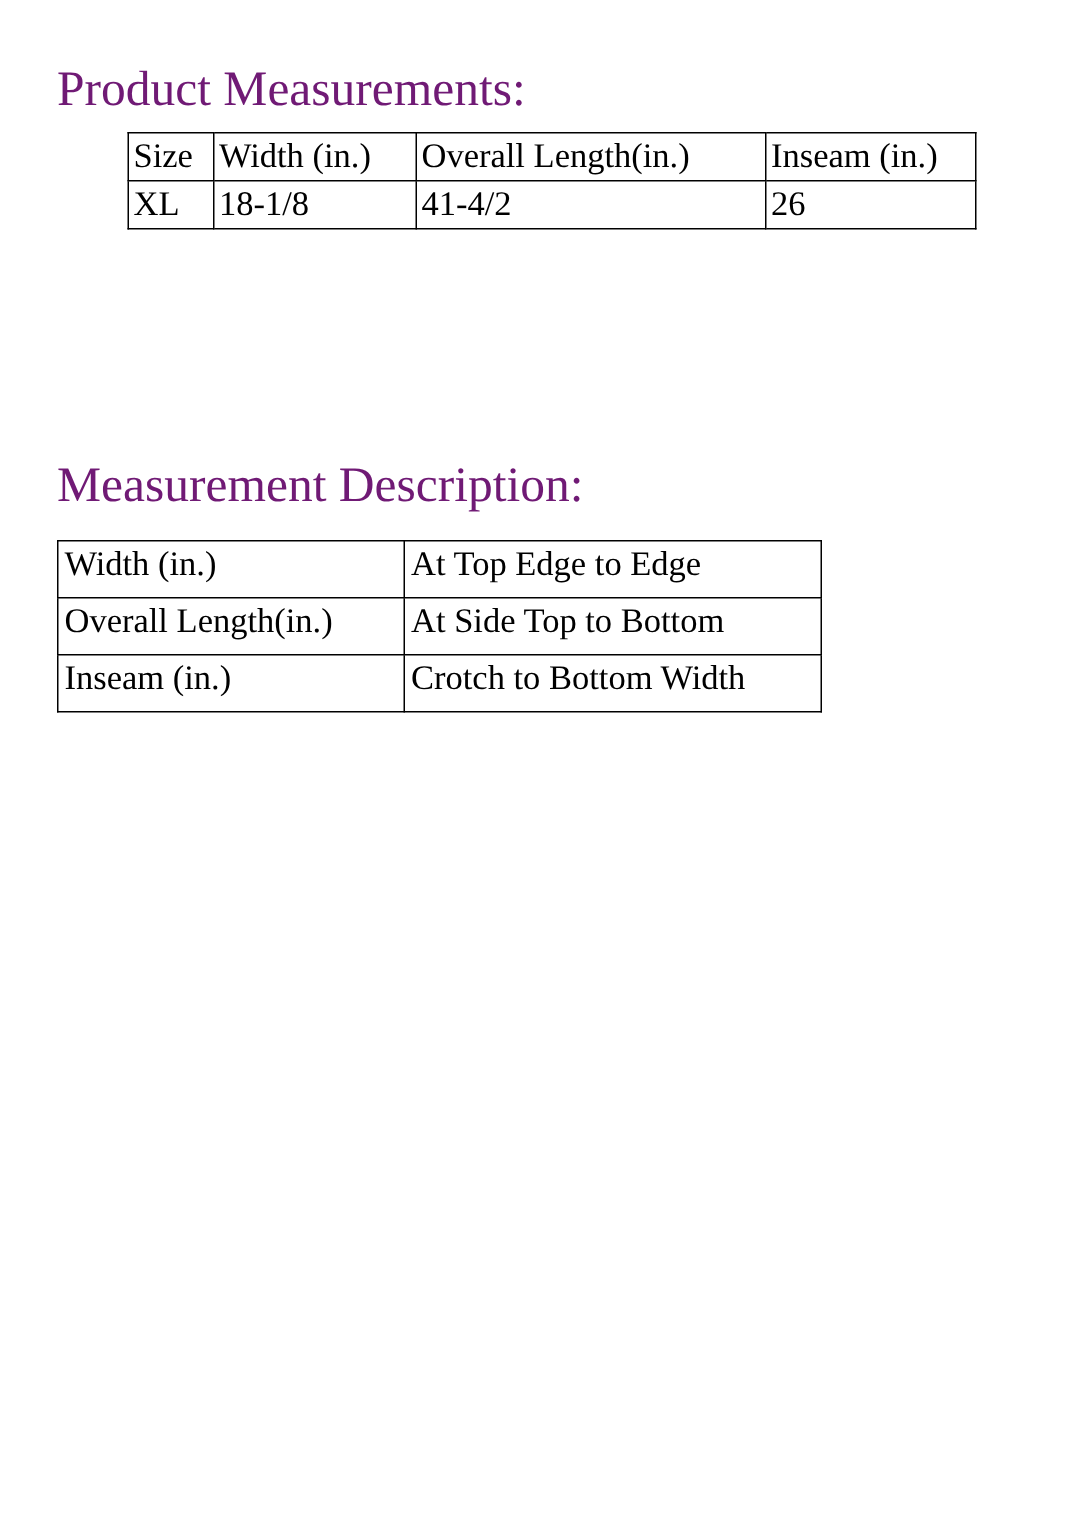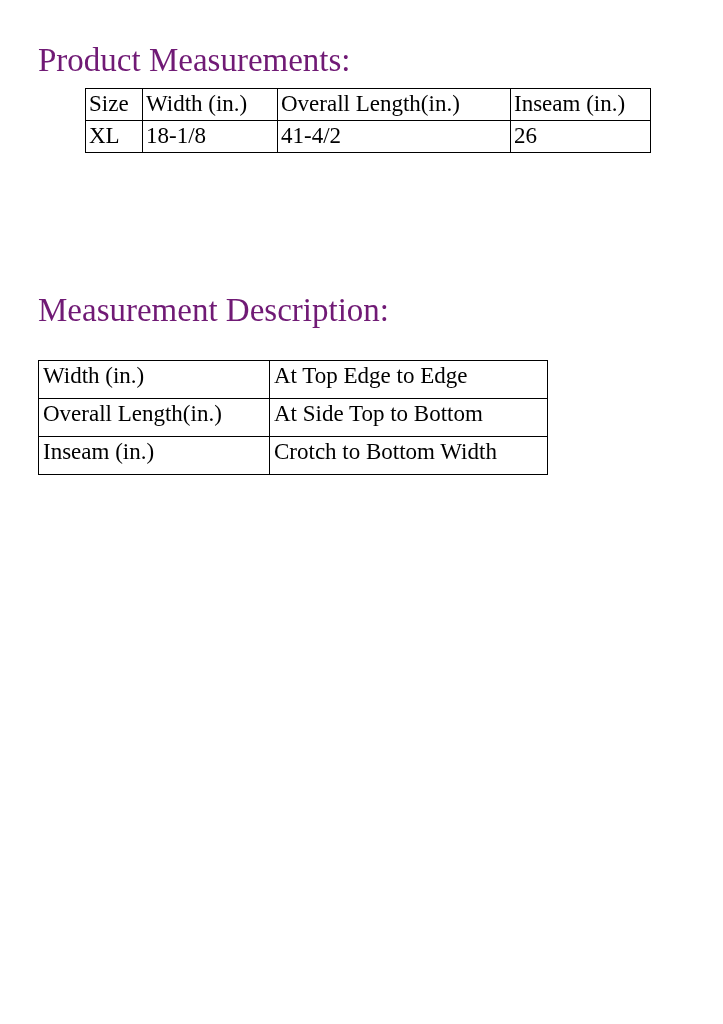--- a/index.html
+++ b/index.html
@@ -54,21 +54,21 @@
     box-sizing: border-box;
   }
   #product-table .c0 { width: 57px; }
   #product-table .c1 { width: 135px; }
   #product-table .c2 { width: 233px; }
   #product-table .c3 { width: 140px; }
 
   #desc-title {
     position: absolute;
     left: 38px;
-    top: 292px;
+    top: 306px;
     text-align: center;
   }
   #desc-table {
     position: absolute;
     left: 38px;
     top: 360px;
     border-collapse: collapse;
     table-layout: fixed;
   }
   #desc-table td {

